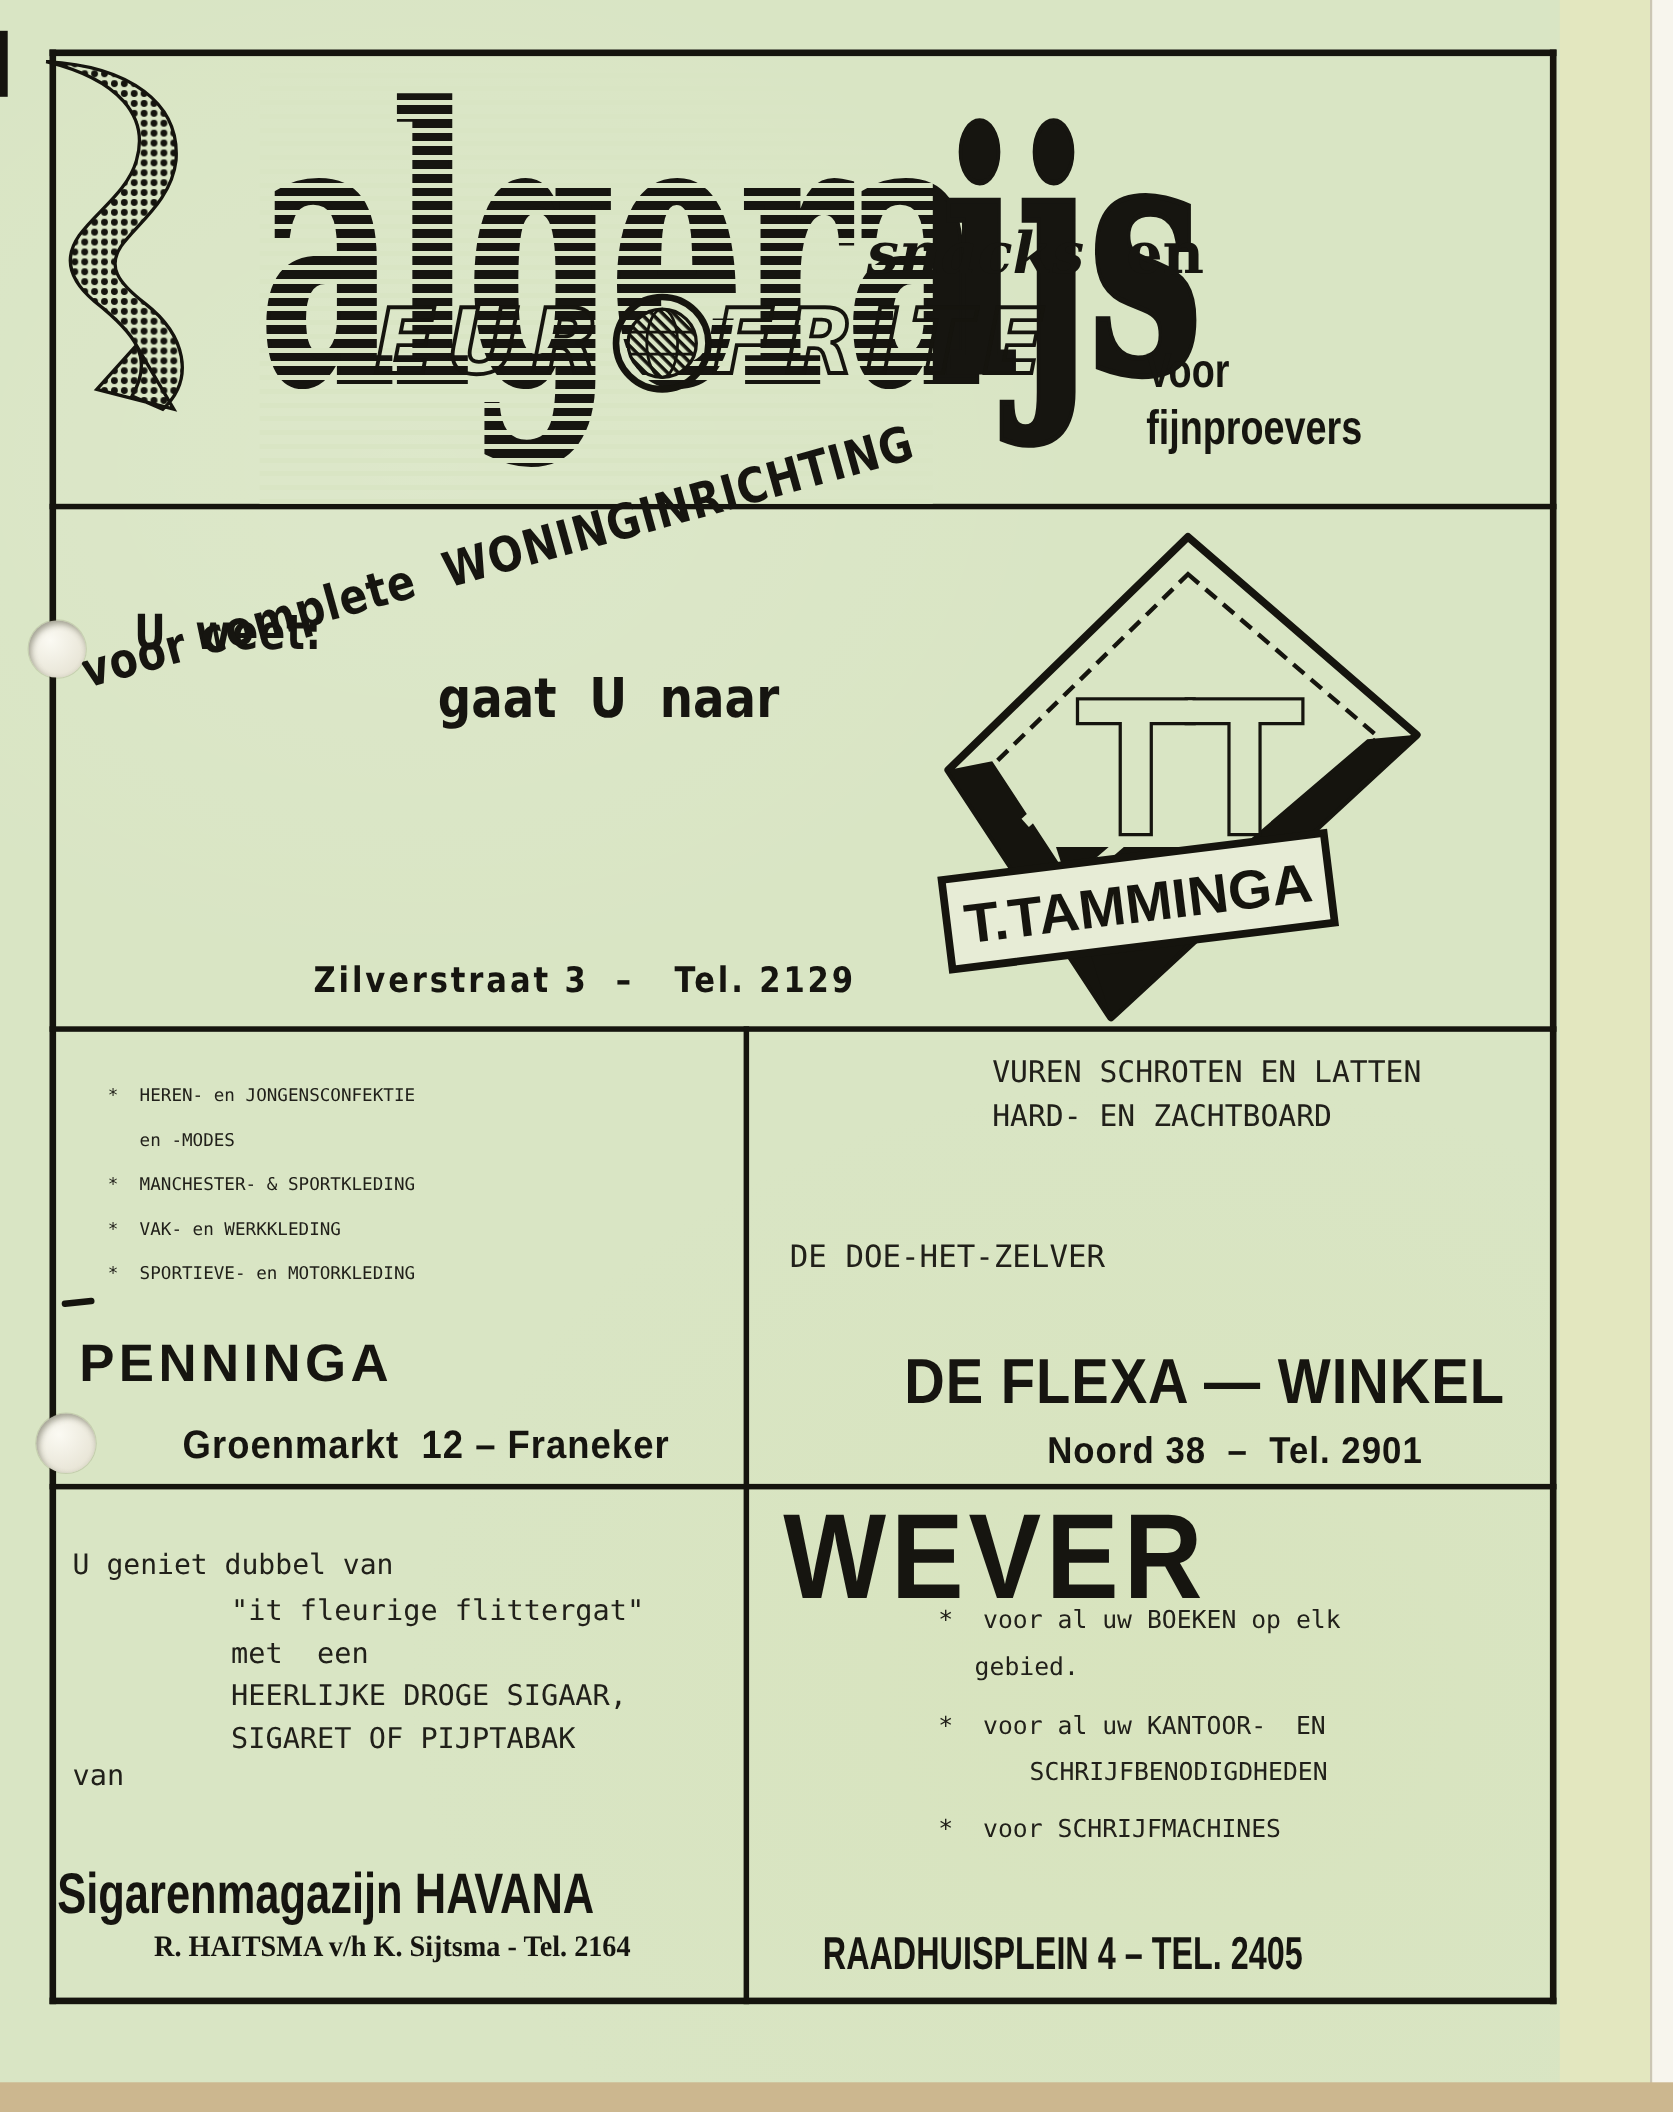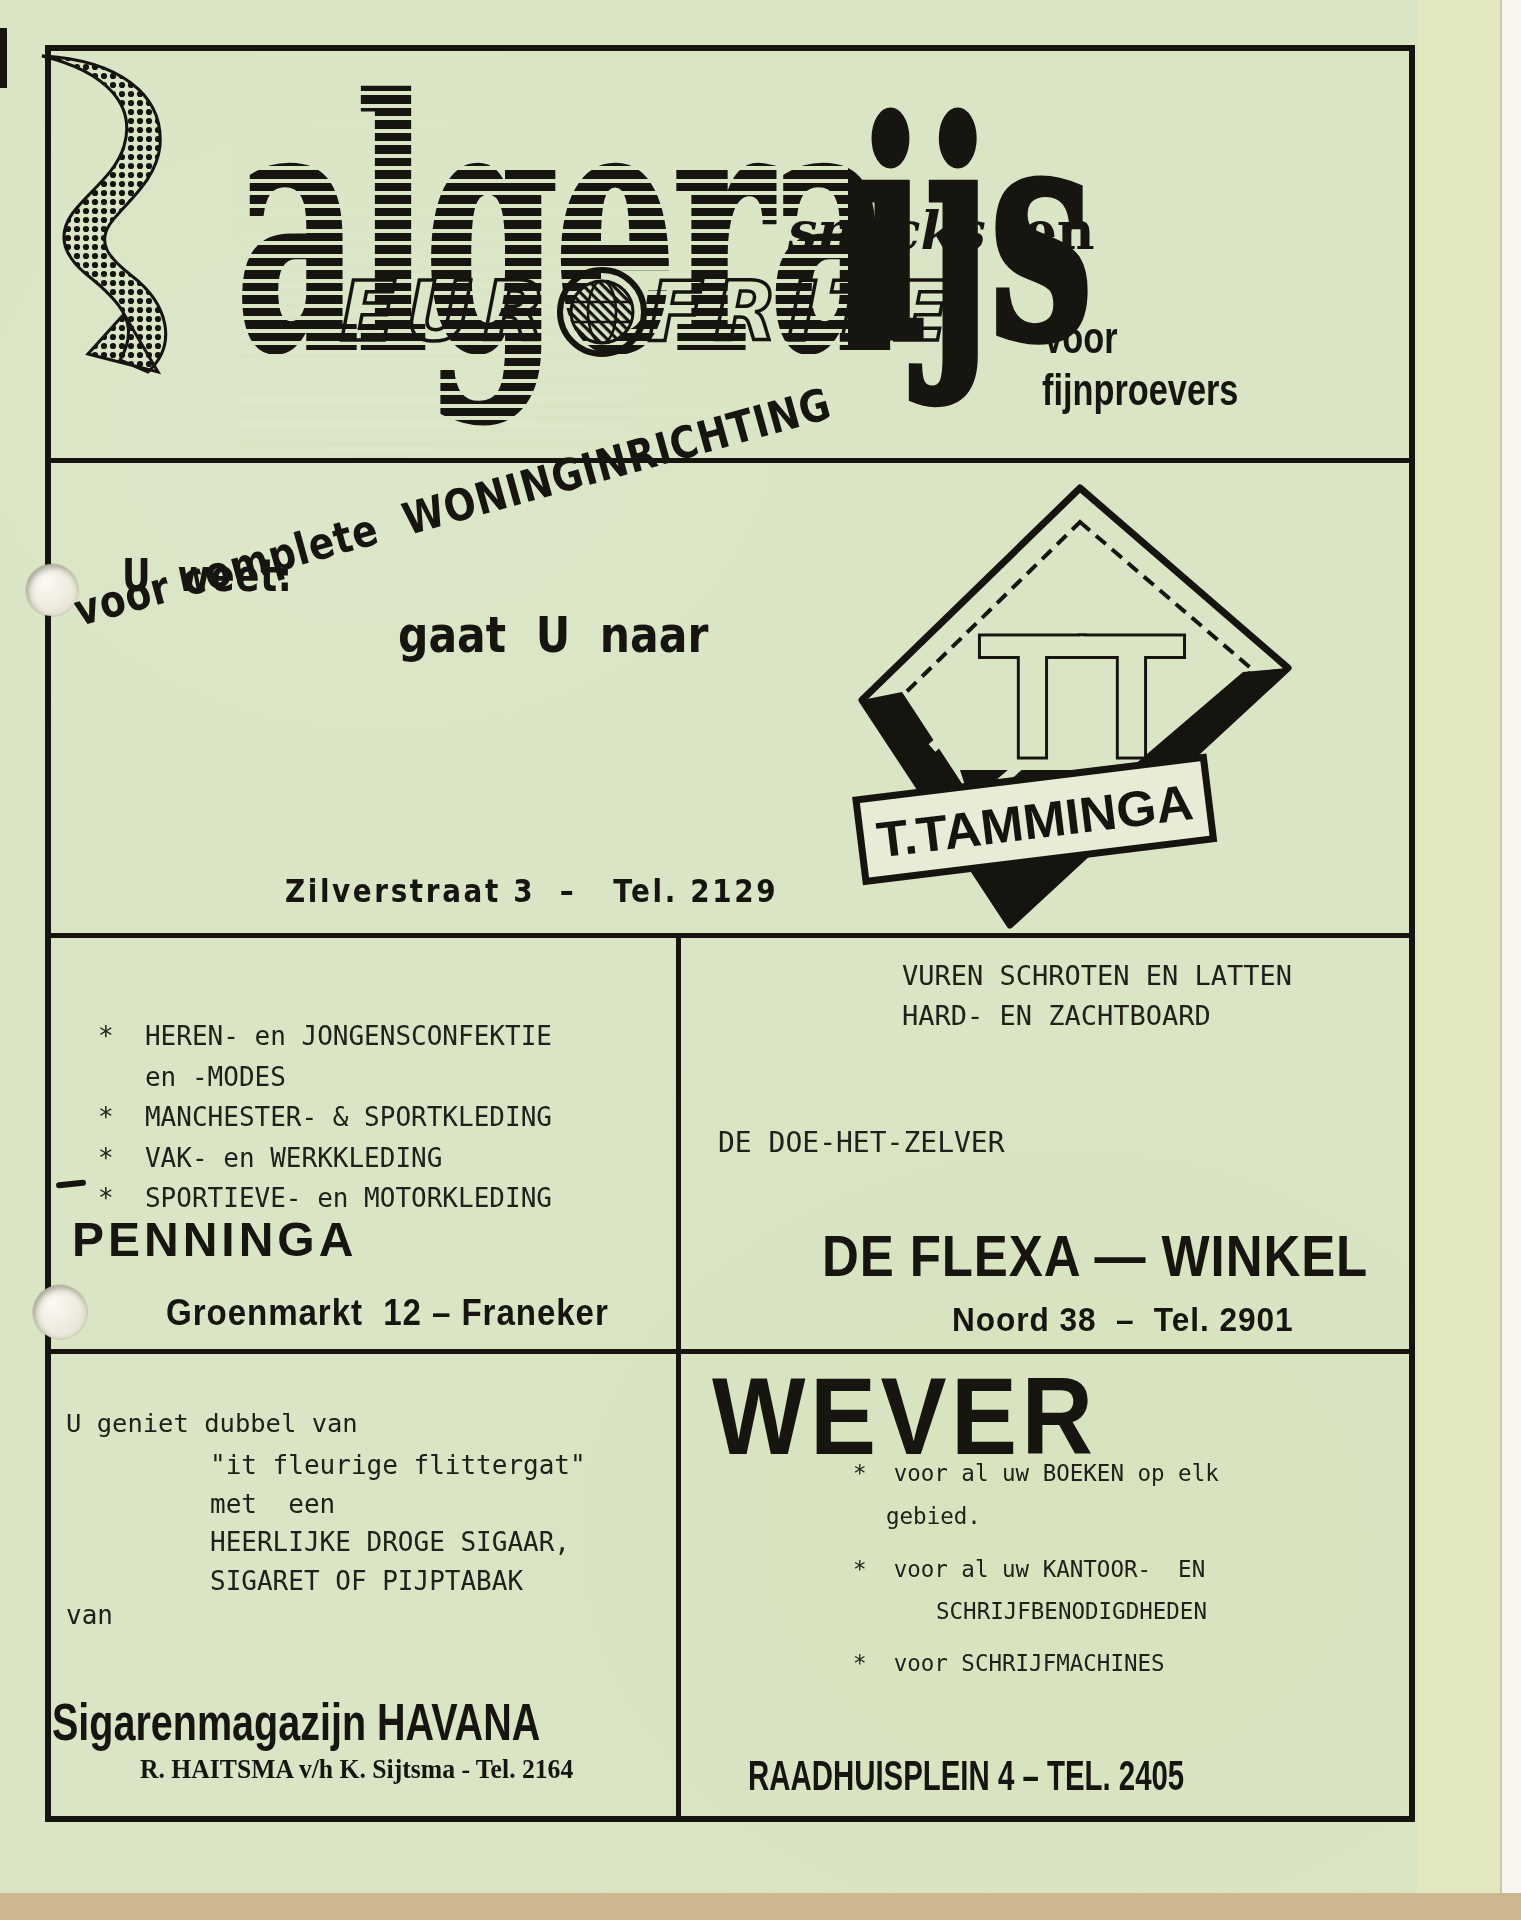--- a/index.html
+++ b/index.html
@@ -36,21 +36,21 @@
     transform:scaleX(0.78);transform-origin:left top;letter-spacing:0px;}
   
   #u-weet{left:122px;top:550px;font-size:44px;font-weight:bold;letter-spacing:1px;
     transform:scaleX(0.8);transform-origin:left top;}
   #rot-line{left:82px;top:585px;font-size:44px;font-weight:bold;letter-spacing:1px;
     transform:rotate(-15.5deg) scaleX(0.85);transform-origin:left bottom;}
   #gaat{left:398px;top:606px;font-size:50px;font-weight:bold;transform:scaleX(0.85);transform-origin:left top;}
   #zilver{left:285px;top:872px;font-size:32px;font-weight:bold;letter-spacing:3px;
     transform:scaleX(0.87);transform-origin:left top;}
   
-  #pen-list{left:98px;top:1016px;font-size:26px;line-height:40.5px;}
+  #pen-list{left:98px;top:976px;font-size:16px;line-height:40.5px;}
   #pen-name{left:72px;top:1212px;font-size:48px;font-weight:bold;letter-spacing:4px;}
   #pen-addr{left:166px;top:1292px;font-size:36px;font-weight:bold;letter-spacing:1px;
     transform:scaleX(0.92);transform-origin:left top;}
   #vuren1{left:902px;top:960px;font-size:27px;}
   #vuren2{left:902px;top:1000px;font-size:27px;}
   #doe1{left:718px;top:1126px;font-size:28px;}
   #doe2{left:718px;top:1166px;font-size:28px;}
   #flexa-name{left:822px;top:1222px;font-size:58px;font-weight:bold;letter-spacing:1px;
     transform:scaleX(0.88);transform-origin:left top;}
   #flexa-addr{left:952px;top:1300px;font-size:34px;font-weight:bold;letter-spacing:1px;

